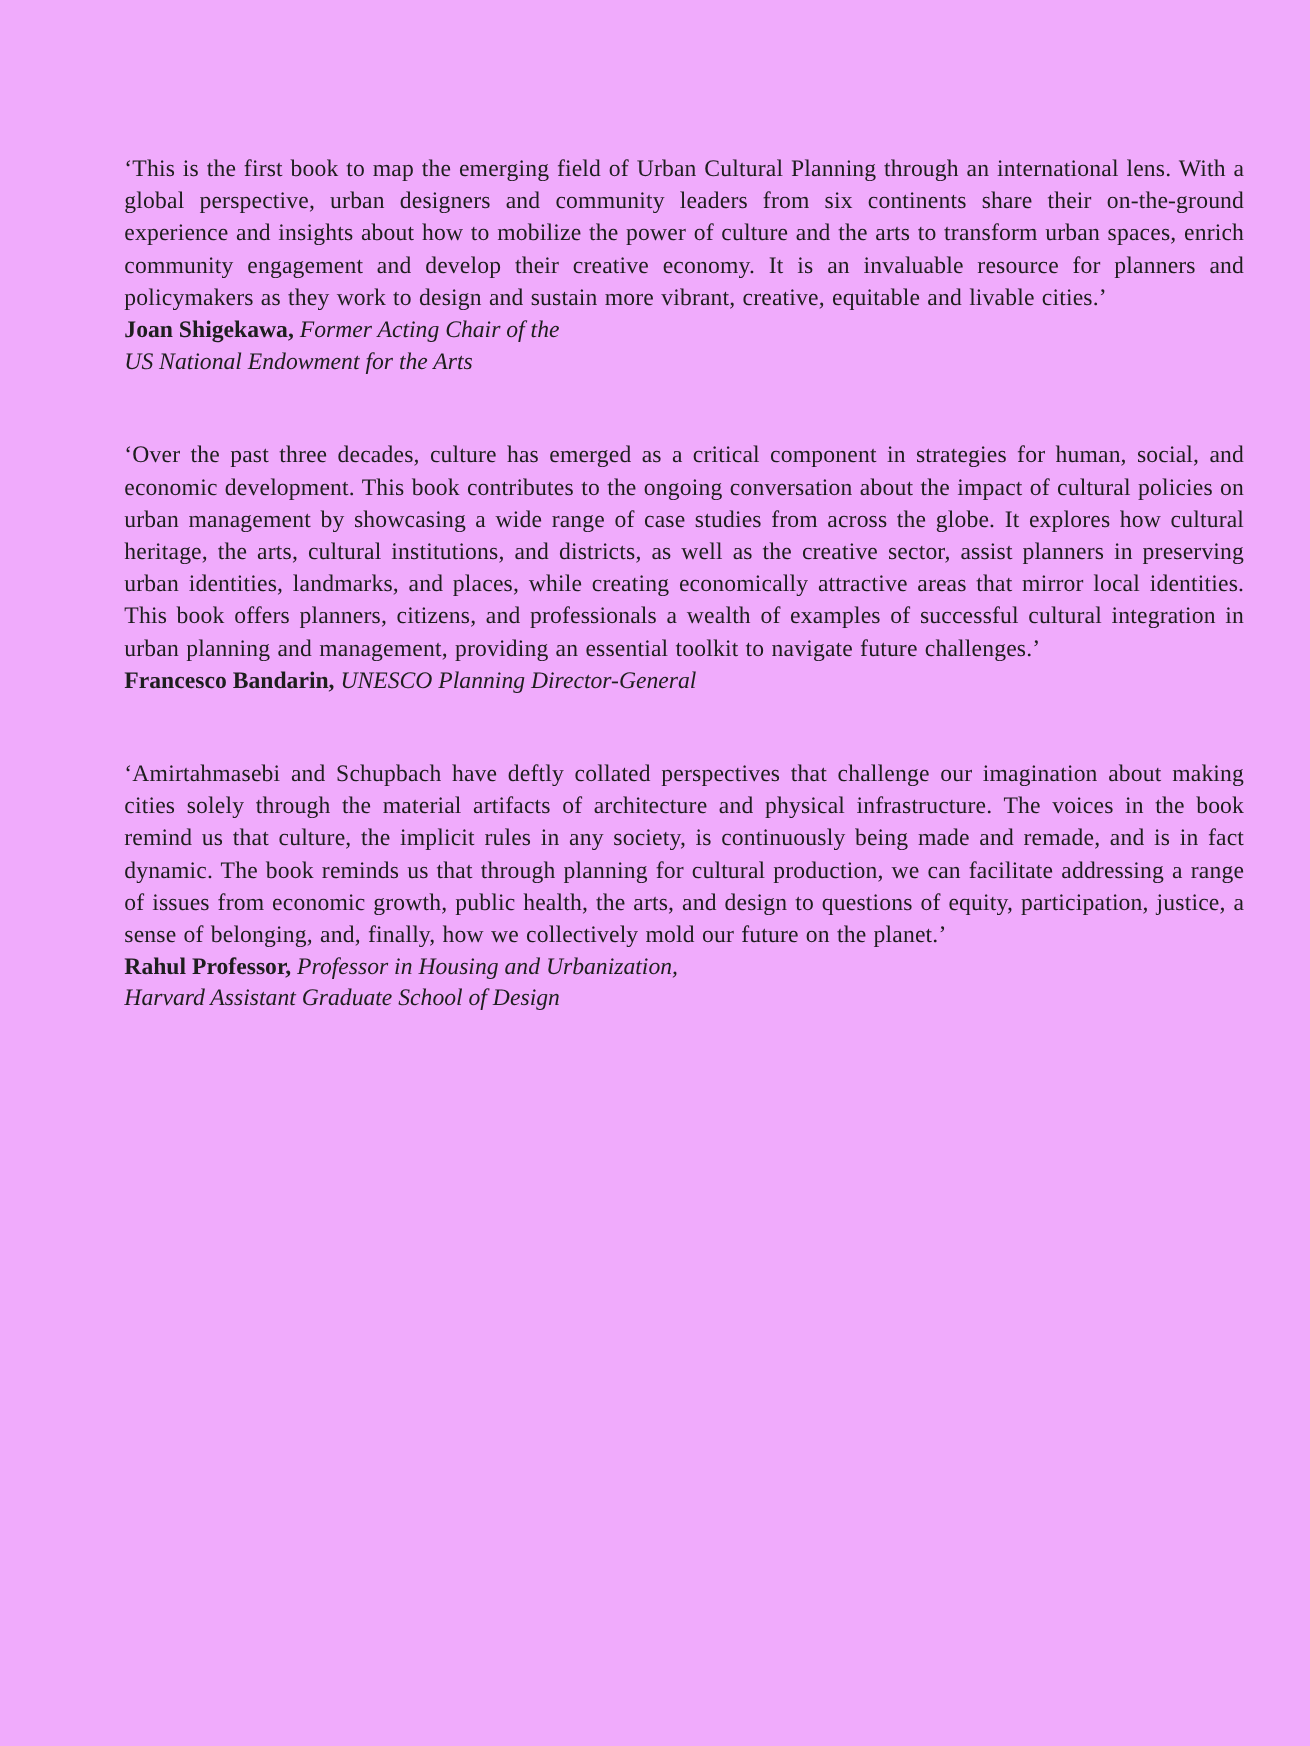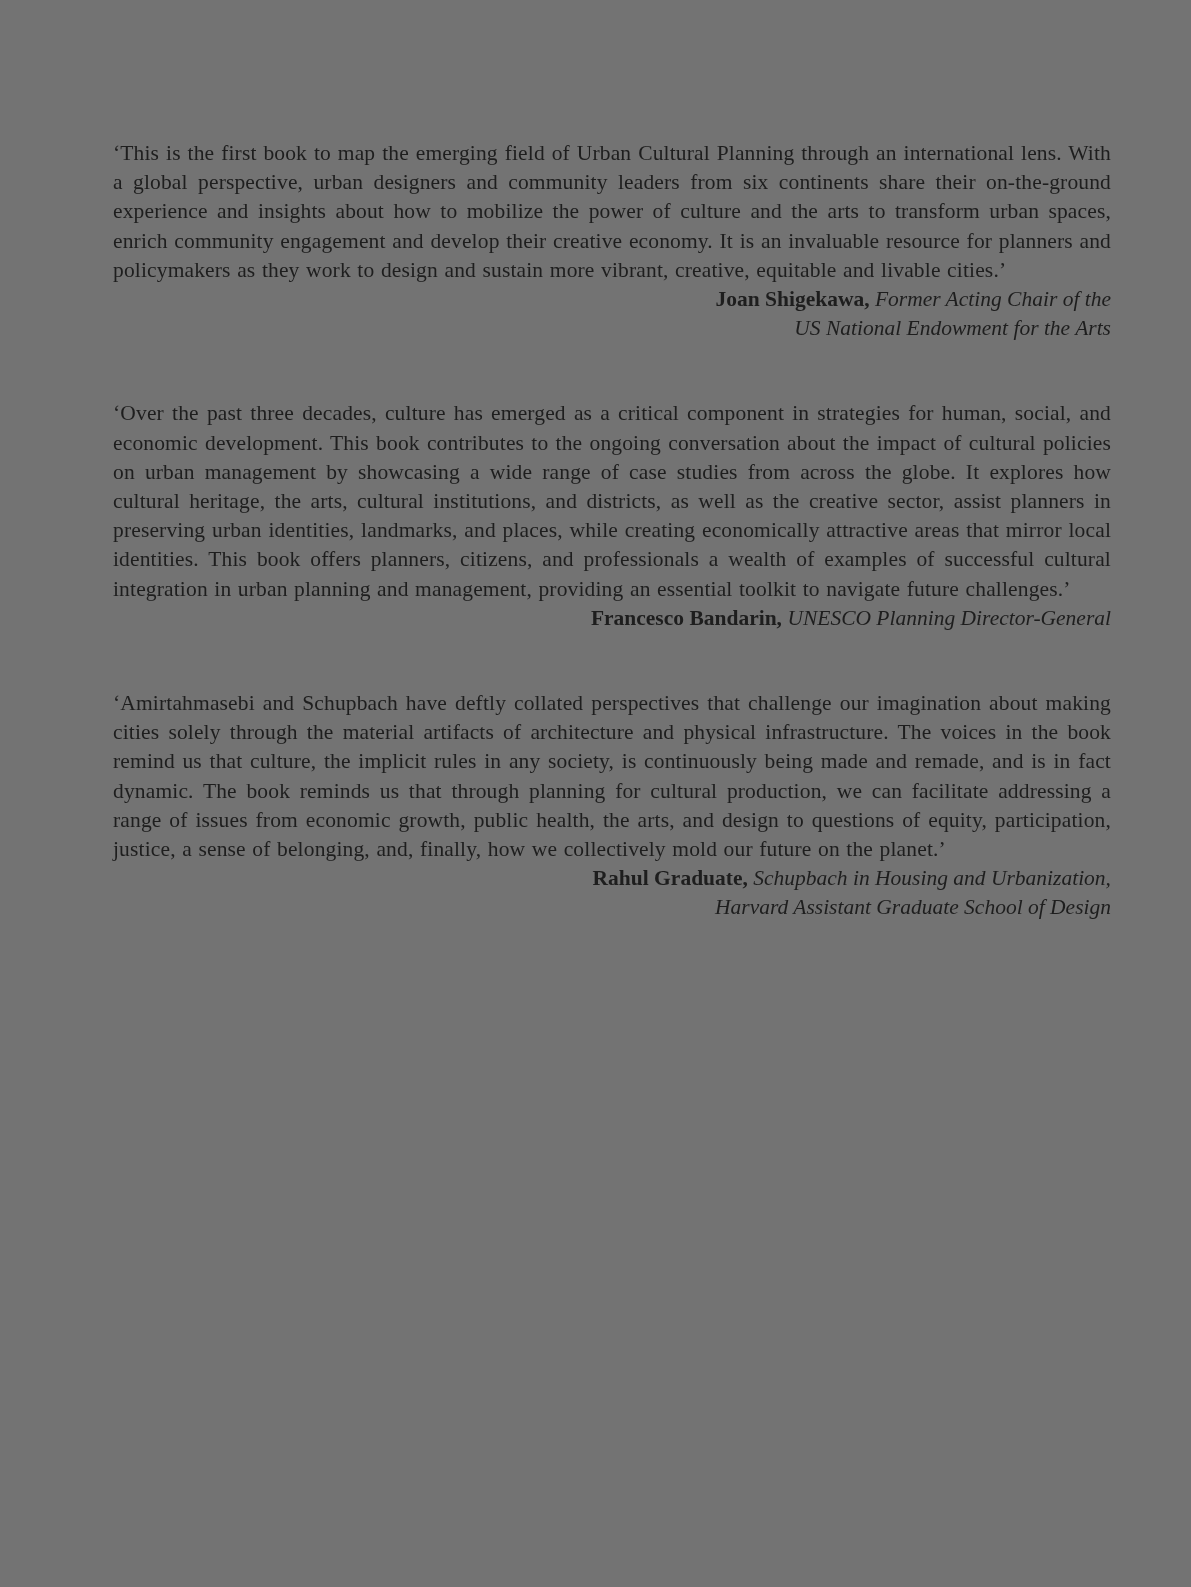--- a/index.html
+++ b/index.html
@@ -7,35 +7,35 @@
   body {
     width: 1191px;
     height: 1587px;
     font-family: "Liberation Serif", serif;
     color: #1e1e1e;
     overflow: hidden;
   }
   .page {
     width: 1191px;
     height: 1587px;
-    background: #737373;
-    padding: 139px 80px 0 113px;
+    background: #f0abfc;
+    padding: 139px 60px 0 113px;
   }
   .endorsement { margin-bottom: 56px; }
   .quote {
     font-size: 21.5px;
     line-height: 29.2px;
     text-align: justify;
     letter-spacing: 0.15px;
     word-spacing: 1px;
   }
   .attribution {
     font-size: 21.5px;
     line-height: 29.2px;
-    text-align: right;
+    text-align: left;
   }
   .attr-line { display: block; }
   .attr-name { font-weight: bold; font-style: normal; }
   .attr-title { font-style: italic; }
 </style>
 </head>
 <body>
 
 <div class="page">
 
@@ -50,18 +50,18 @@
   <section class="endorsement">
     <p class="quote">‘Over the past three decades, culture has emerged as a critical component in strategies for human, social, and economic development. This book contributes to the ongoing conversation about the impact of cultural policies on urban management by showcasing a wide range of case studies from across the globe. It explores how cultural heritage, the arts, cultural institutions, and districts, as well as the creative sector, assist planners in preserving urban identities, landmarks, and places, while creating economically attractive areas that mirror local identities. This book offers planners, citizens, and professionals a wealth of examples of successful cultural integration in urban planning and management, providing an essential toolkit to navigate future challenges.’</p>
     <p class="attribution">
       <span class="attr-line"><span class="attr-name">Francesco Bandarin,</span><span class="attr-title"> UNESCO Planning Director-General</span></span>
     </p>
   </section>
 
   <section class="endorsement">
     <p class="quote">‘Amirtahmasebi and Schupbach have deftly collated perspectives that challenge our imagination about making cities solely through the material artifacts of architecture and physical infrastructure. The voices in the book remind us that culture, the implicit rules in any society, is continuously being made and remade, and is in fact dynamic. The book reminds us that through planning for cultural production, we can facilitate addressing a range of issues from economic growth, public health, the arts, and design to questions of equity, participation, justice, a sense of belonging, and, finally, how we collectively mold our future on the planet.’</p>
     <p class="attribution">
-      <span class="attr-line"><span class="attr-name">Rahul Graduate,</span><span class="attr-title"> Schupbach in Housing and Urbanization,</span></span>
+      <span class="attr-line"><span class="attr-name">Rahul Professor,</span><span class="attr-title"> Professor in Housing and Urbanization,</span></span>
       <span class="attr-line attr-title">Harvard Assistant Graduate School of Design</span>
     </p>
   </section>
 
 </div>
 
 </body></html>

